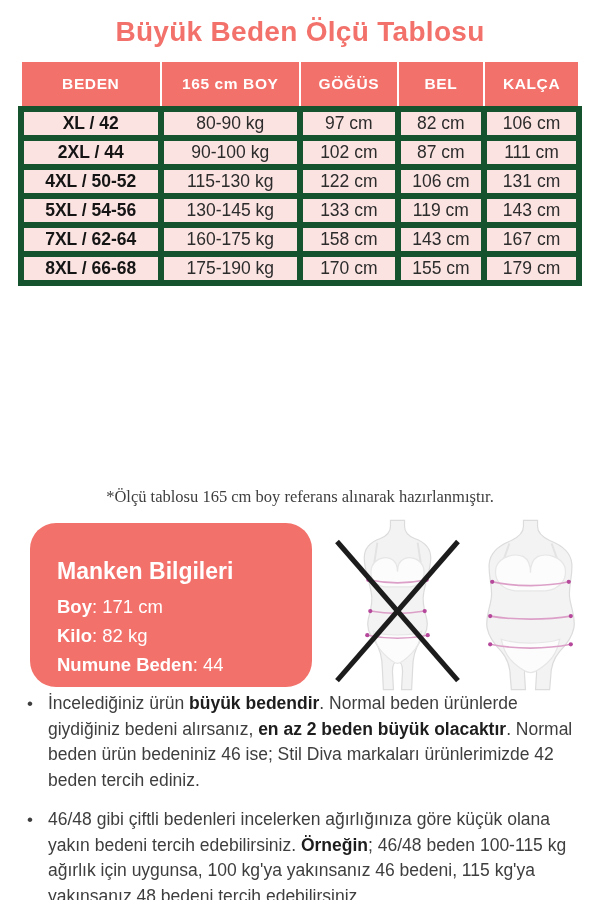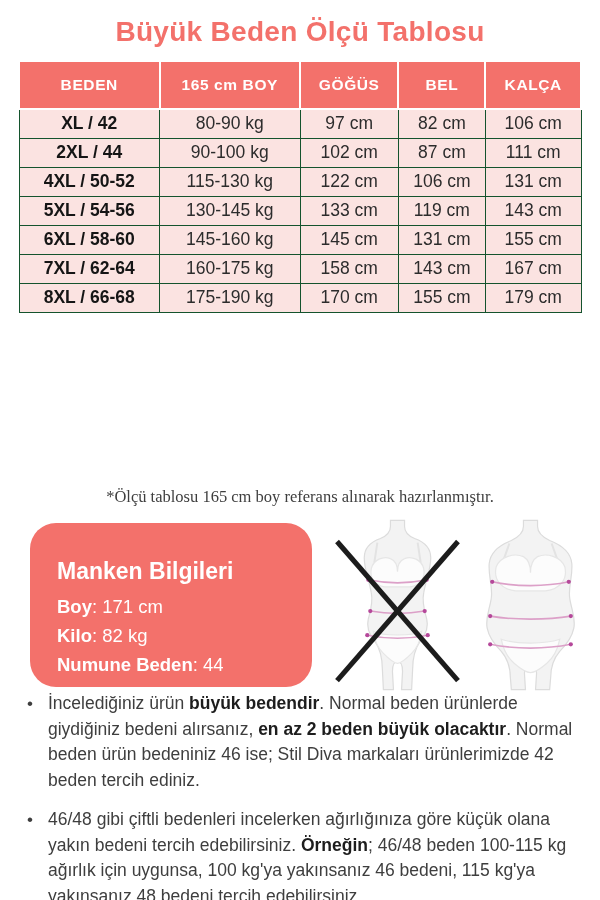--- a/index.html
+++ b/index.html
@@ -22,21 +22,21 @@
   table.size-table {
     position: absolute; top: 60px; left: 18px; width: 564px;
     border-collapse: collapse; table-layout: fixed;
   }
   .size-table th {
     background: var(--coral); color: #fff; font-size: 15.5px; font-weight: 700;
     height: 48px; border: 2px solid #fff; text-align: center; letter-spacing: 0.6px;
   }
   .size-table td {
     background: var(--row-pink); color: #2c2c2c; font-size: 17.5px;
-    height: 29px; border: 1px solid #14532d; text-align: center;
+    height: 29px; border: 6px solid #14532d; text-align: center;
   }
   .size-table td.size-col { font-weight: 700; color: #151515; }
 
   .footnote {
     position: absolute; top: 487px; left: 0; width: 100%;
     text-align: center; font-size: 16.5px; color: var(--text-dark); font-family: Liberation Serif, serif;
   }
 
   .model-box {
     position: absolute; left: 30px; top: 523px; width: 282px; height: 164px;
@@ -108,27 +108,20 @@
           <td>131 cm</td>
         </tr>
         <tr>
           <td class="size-col">5XL / 54-56</td>
           <td>130-145 kg</td>
           <td>133 cm</td>
           <td>119 cm</td>
           <td>143 cm</td>
         </tr>
         <tr>
-          <td class="size-col">6XL / 58-60</td>
-          <td>145-160 kg</td>
-          <td>145 cm</td>
-          <td>131 cm</td>
-          <td>155 cm</td>
-        </tr>
-        <tr>
           <td class="size-col">7XL / 62-64</td>
           <td>160-175 kg</td>
           <td>158 cm</td>
           <td>143 cm</td>
           <td>167 cm</td>
         </tr>
         <tr>
           <td class="size-col">8XL / 66-68</td>
           <td>175-190 kg</td>
           <td>170 cm</td>

